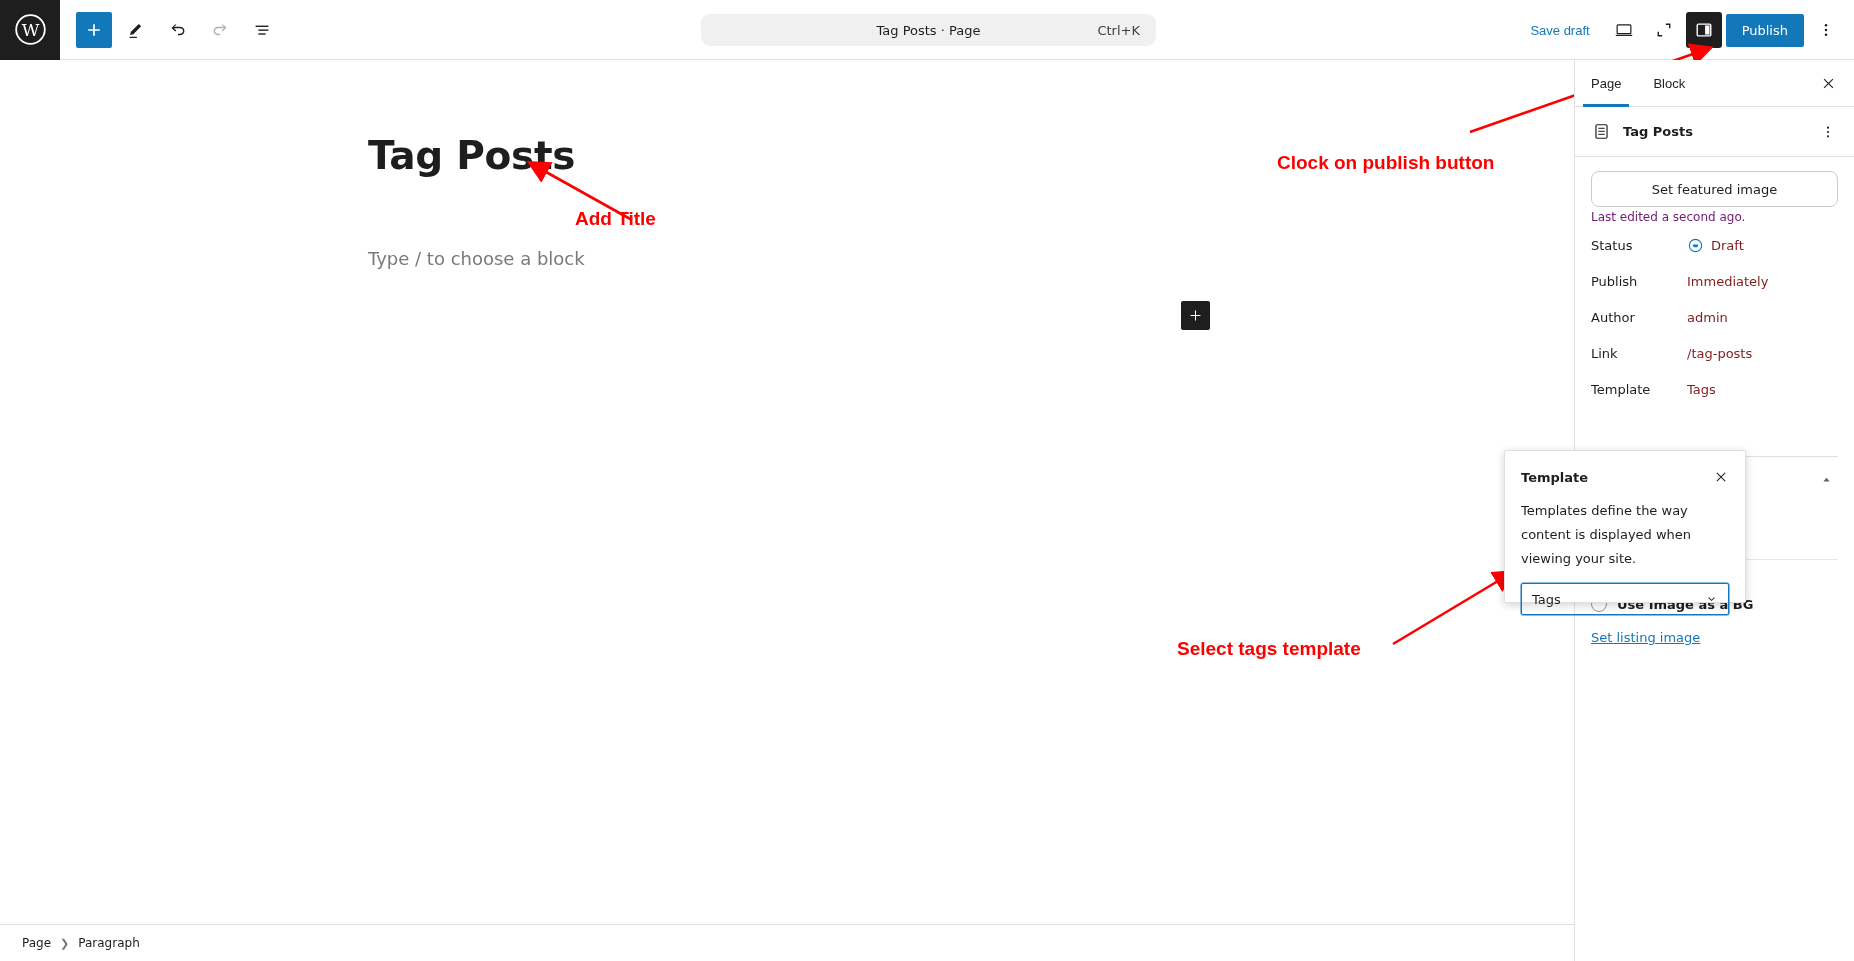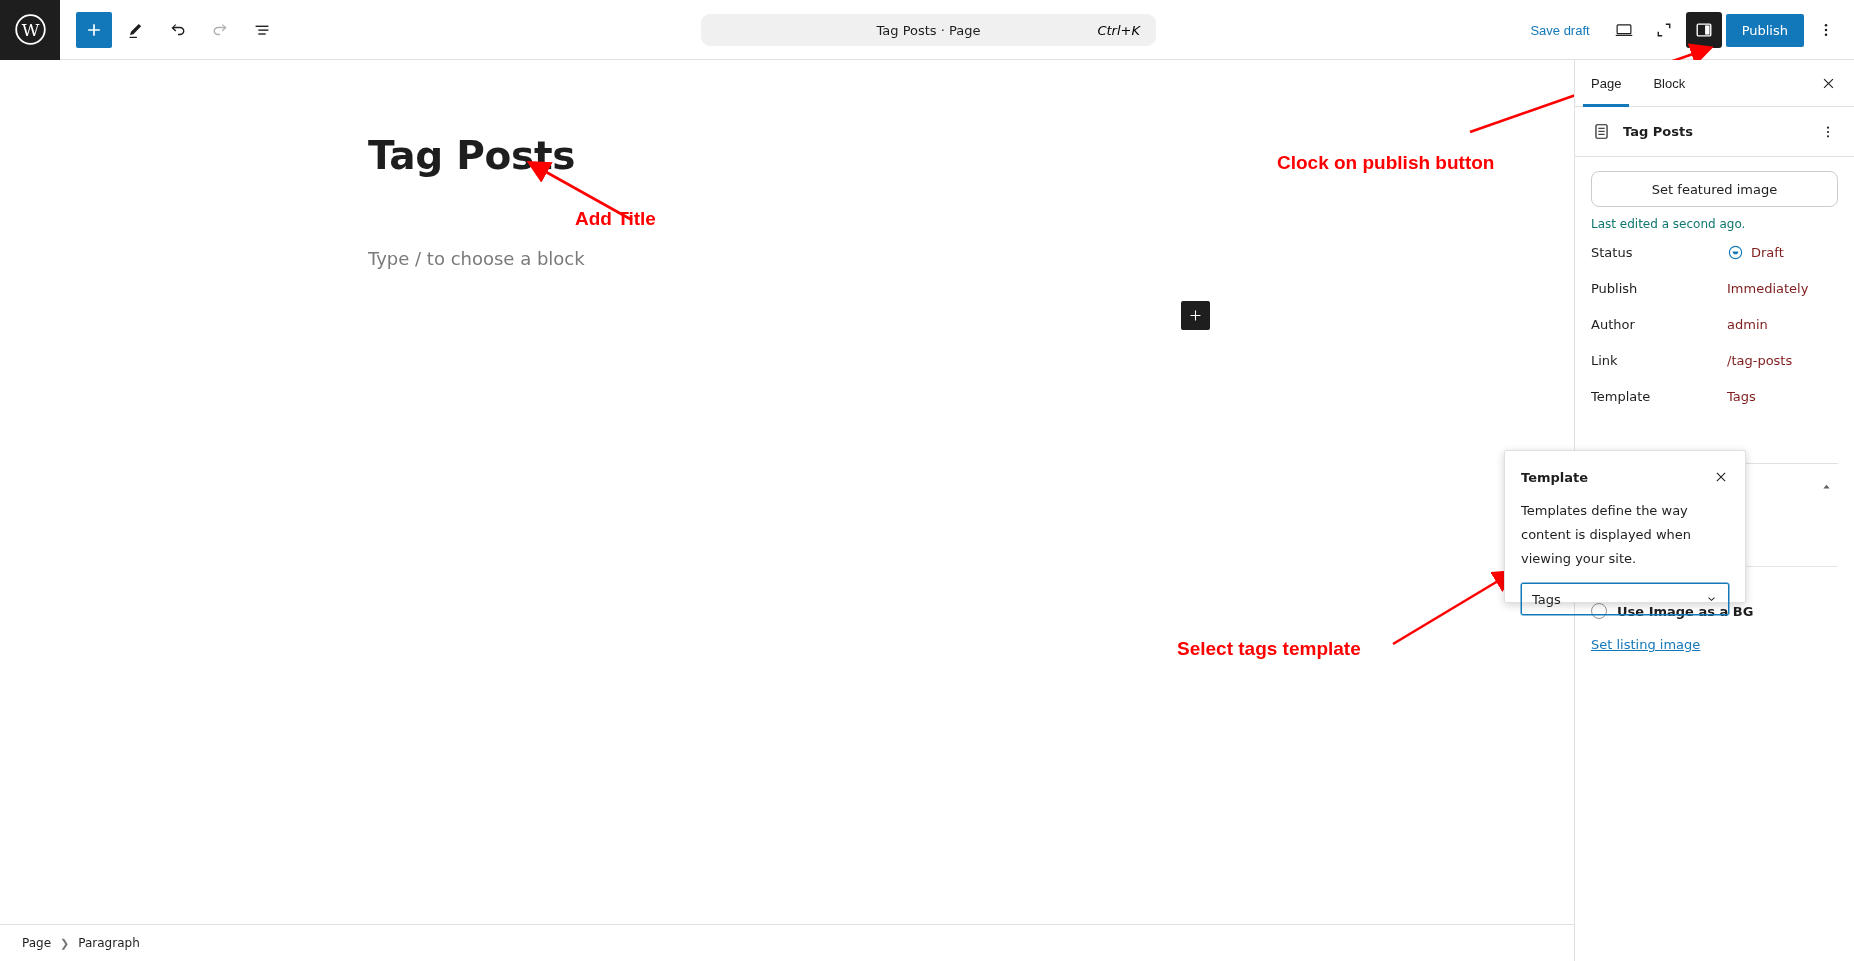--- a/index.html
+++ b/index.html
@@ -28,21 +28,21 @@
   }
   .tbtn.primary { background: #1278b9; }
   .tbtn.dark { background: #1e1e1e; border-radius: 3px; }
 
   .doc-bar {
     position: absolute; left: 701px; top: 14px; width: 455px; height: 32px;
     background: #f0f0f0; border-radius: 9px;
     display: flex; align-items: center; justify-content: center; cursor: pointer;
   }
   .doc-title { font-size: 13px; color: #1e1e1e; }
-  .doc-shortcut { position: absolute; right: 16px; font-size: 13px; color: #000000; font-style: italic; }
+  .doc-shortcut { position: absolute; right: 16px; font-size: 13px; color: #404040; }
 
   .topright {
     position: absolute; right: 10px; top: 0; height: 60px;
     display: flex; align-items: center; gap: 4px;
   }
   .save-draft {
     font-size: 13px; color: #1278b9; background: none; border: none;
     padding: 6px 12px; cursor: pointer;
   }
   .publish-btn {
@@ -111,24 +111,24 @@
   .sb-docname { font-size: 13px; font-weight: 600; color: #1e1e1e; margin-left: 10px; flex: 1; }
   .kebab { width: 28px; height: 28px; background: none; border: none; cursor: pointer;
            display: flex; align-items: center; justify-content: center; }
 
   .sb-body { padding: 14px 16px 0 16px; }
   .featured-btn {
     width: 100%; height: 36px; border: 1px solid #ccc; border-radius: 8px;
     background: #fff; font-size: 13px; color: #1e1e1e; cursor: pointer;
     font-family: "DejaVu Sans", "Liberation Sans", sans-serif;
   }
-  .last-edited { font-size: 12px; color: #0f766e; margin-top: 10px; }
+  .last-edited { font-size: 12px; color: #701a75; margin-top: 3px; }
 
   .meta-row {
-    display: flex; align-items: center; height: 30px; margin-top: 6px; gap: 40px;
+    display: flex; align-items: center; height: 30px; margin-top: 6px;
   }
   .meta-label { font-size: 13px; color: #1e1e1e; width: 96px; flex: 0 0 96px; }
   .meta-value { font-size: 13px; color: #7f1d1d; background: none; border: none;
                 padding: 0; cursor: pointer; display: flex; align-items: center; gap: 7px;
                 font-family: "DejaVu Sans", "Liberation Sans", sans-serif; }
 
   .panel-divider { border-top: 1px solid #e0e0e0; margin-top: 52px; }
   .panel-header {
     height: 44px; display: flex; align-items: center; justify-content: flex-end;
     padding-right: 4px; cursor: pointer;

